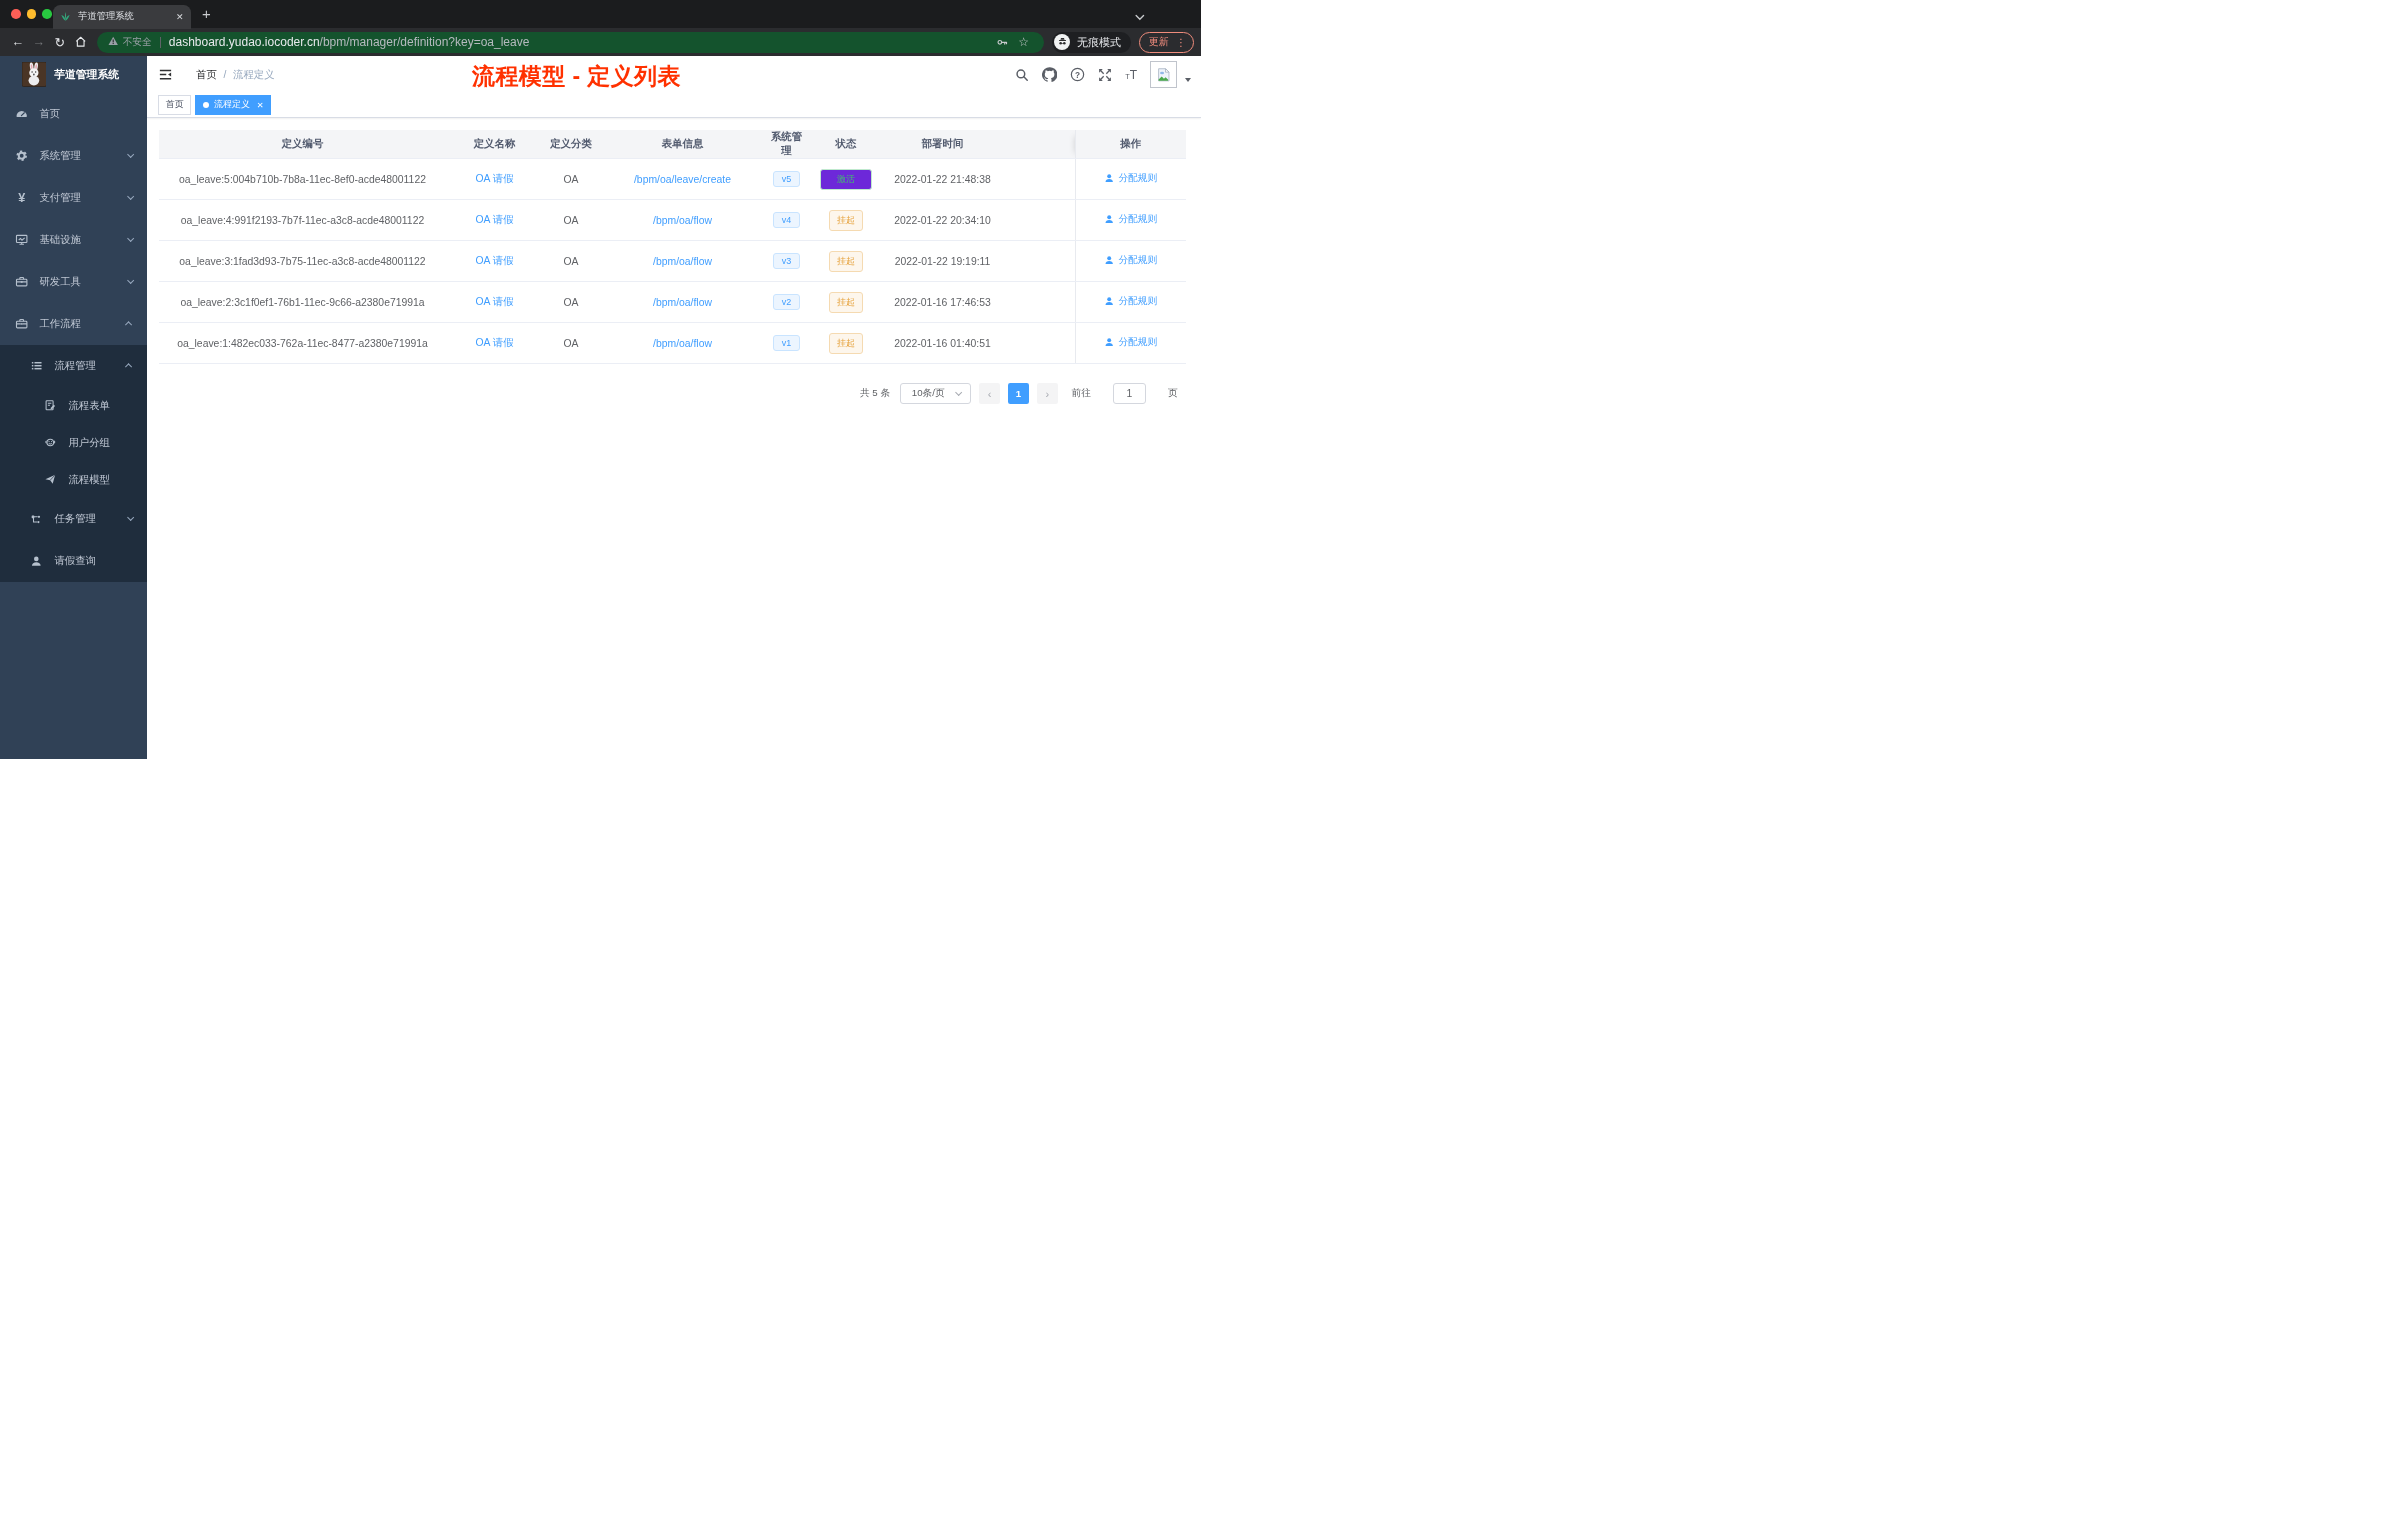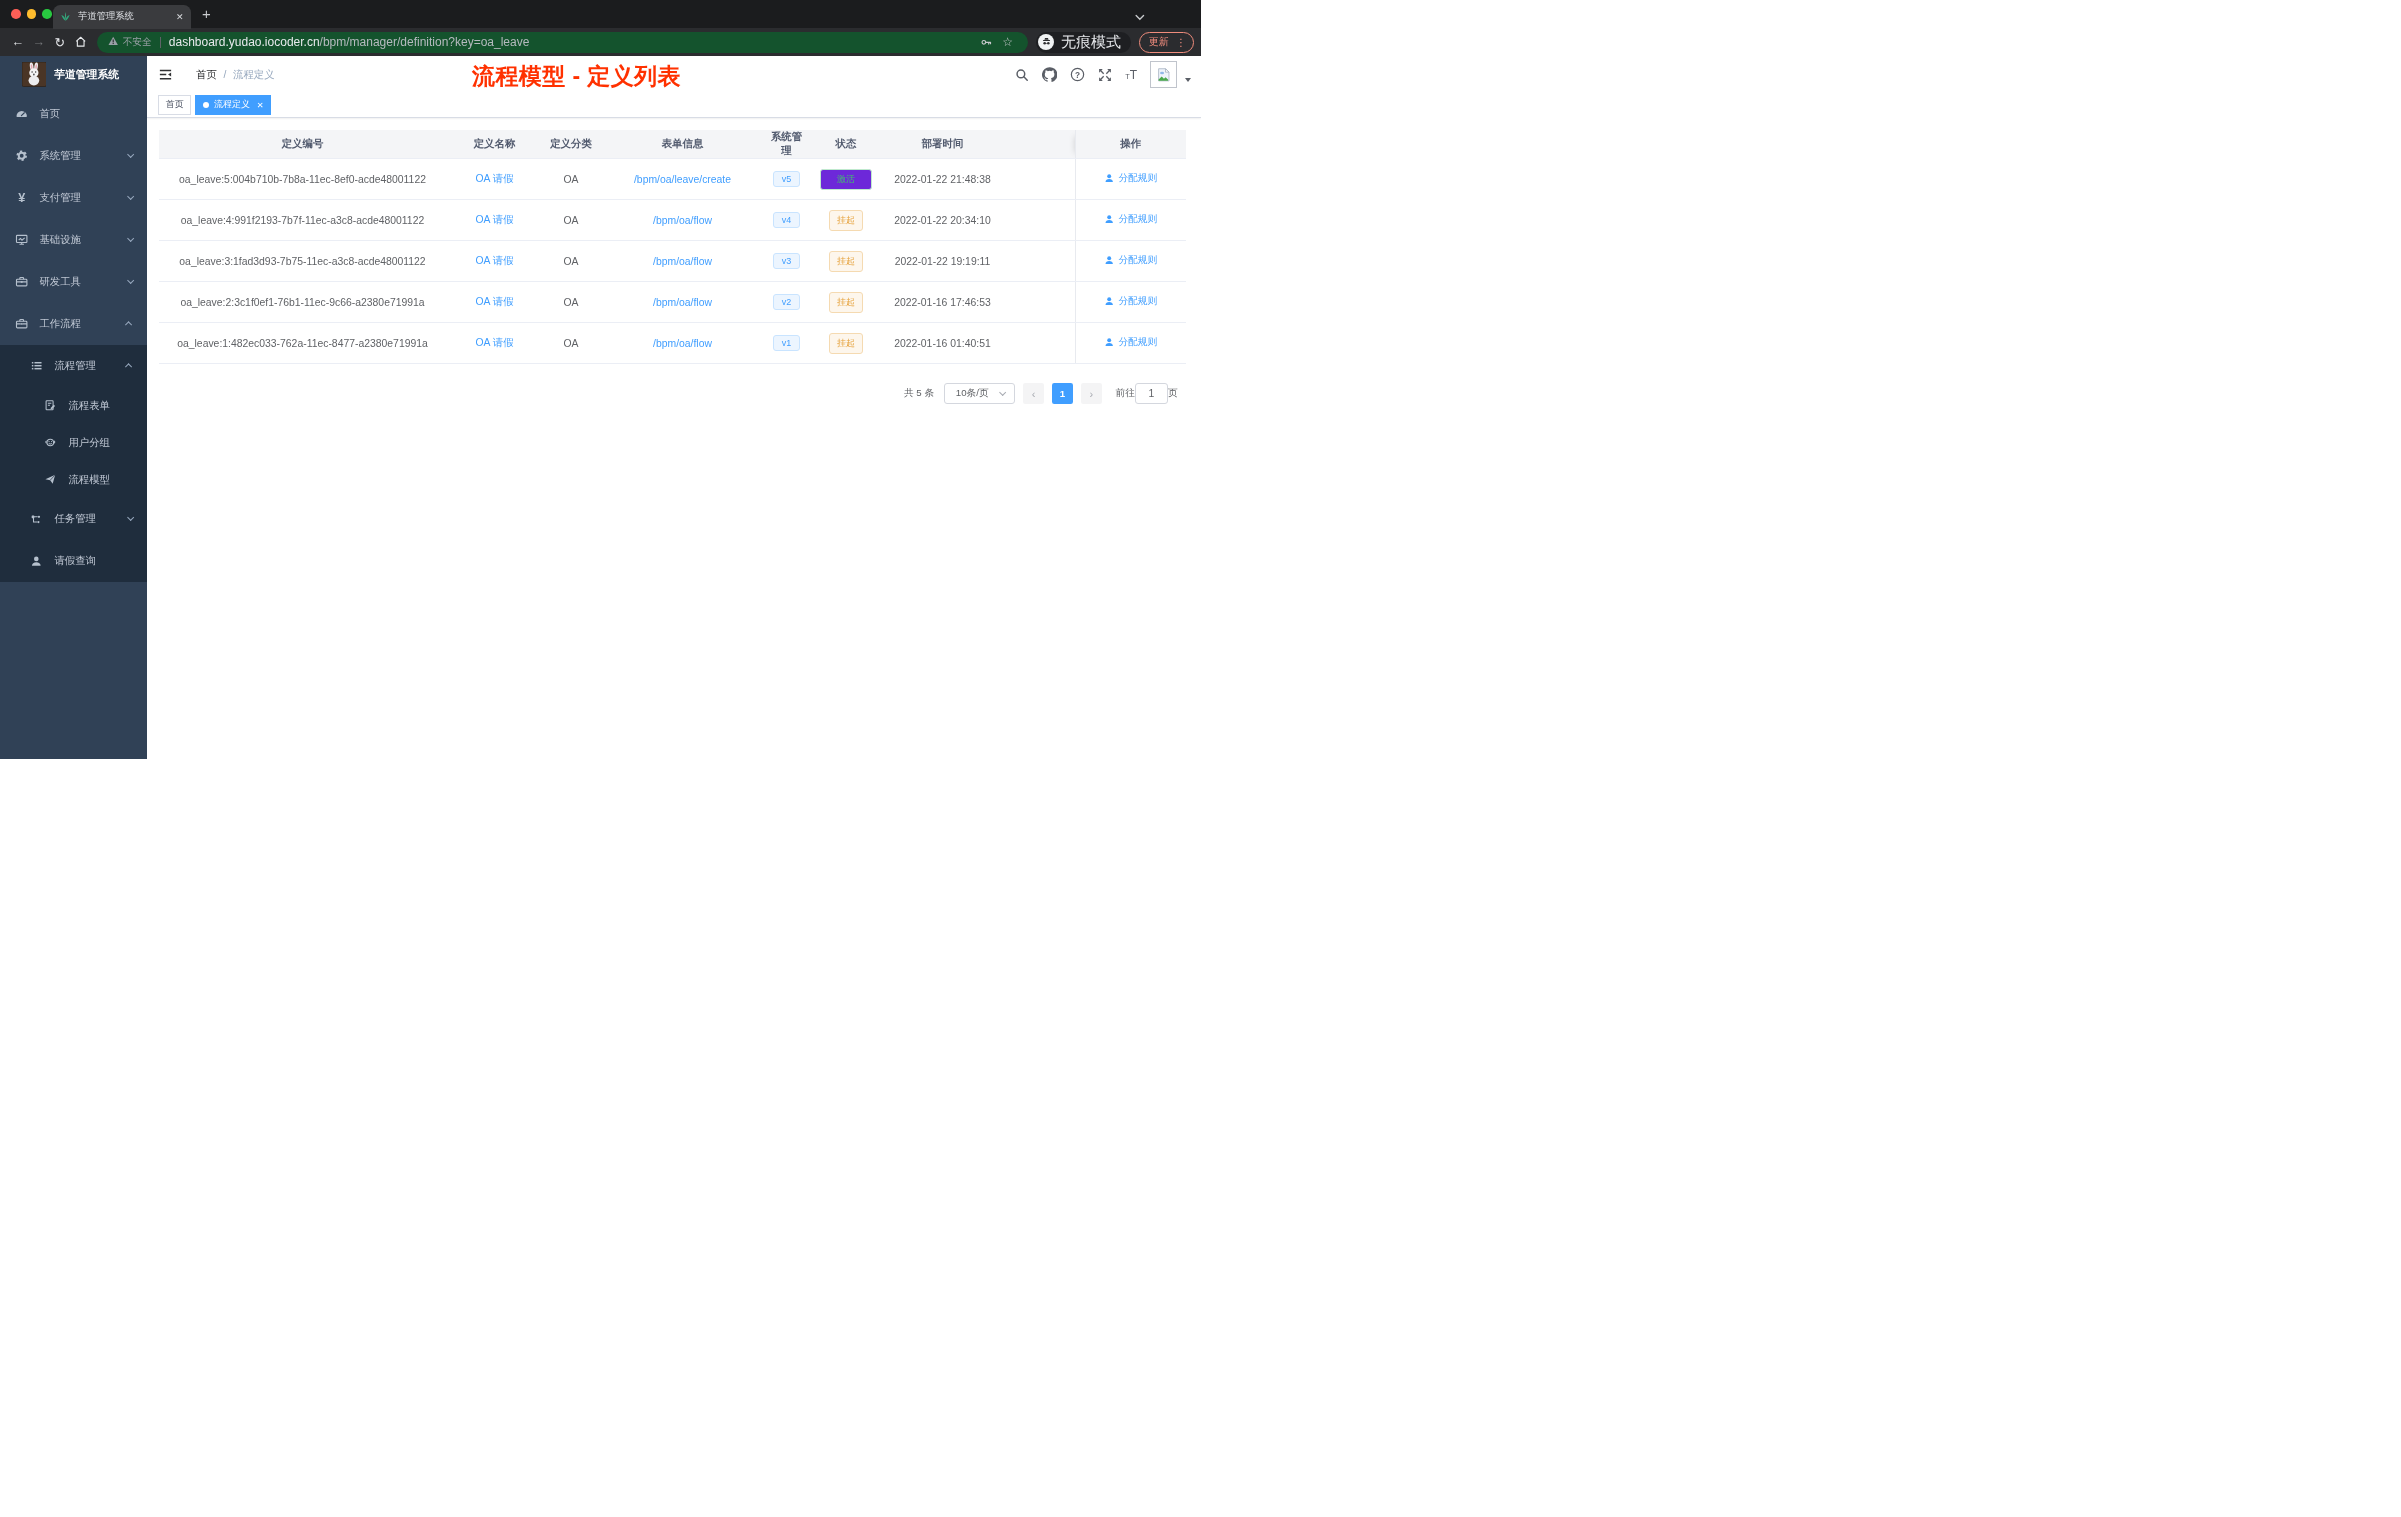--- a/index.html
+++ b/index.html
@@ -23,21 +23,21 @@
   .navbtn.disabled { color:#77797c; }
   .urlbar { flex:1; height:21px; margin:0 7.4px 0 6px; background:#14532d; border-radius:10.4px;
     display:flex; align-items:center; padding:0 10.4px; min-width:0; }
   .sec-label { color:#9aa0a6; font-size:9.7px; margin-left:4.5px; }
   .url-sep { width:0.7px; height:11px; background:#5f6368; margin:0 8.2px; }
   .url-text { flex:1; font-size:12px; white-space:nowrap; overflow:hidden; }
   .url-domain { color:#e8eaed; } .url-path { color:#b6babf; }
   .incog-chip { height:21px; background:#1e1f22; border-radius:10.4px; display:flex; align-items:center;
     gap:6.7px; padding:2.2px 9.7px 2.2px 2.2px; }
   .incog-circle { width:16.3px; height:16.3px; border-radius:50%; background:#f1f3f4; display:grid; place-items:center; }
-  .incog-label { color:#e8eaed; font-size:15px; white-space:nowrap; }
+  .incog-label { color:#e8eaed; font-size:11px; white-space:nowrap; }
   .update-pill { height:21px; margin-left:8.2px; border:1.1px solid #ef8c7c; border-radius:10.4px;
     color:#f08c7d; display:flex; align-items:center; gap:6.7px; padding:0 6.7px 0 9px; font-size:10px; }
   .update-dots { font-size:10.4px; letter-spacing:0; }
 
   
   .app { position:absolute; top:56px; left:0; right:0; bottom:0; display:flex; }
   .sidebar { width:147px; flex-shrink:0; background:#304156; color:#c0c8d4; font-size:10.4px; }
   .logo-row { height:37px; display:flex; align-items:center; padding-left:21.5px; gap:8.2px; }
   .logo-title { color:#fff; font-weight:bold; font-size:10.8px; white-space:nowrap; }
   .menu-item { height:42px; display:flex; align-items:center; padding:0 15px; gap:11px; cursor:pointer; }
@@ -100,21 +100,21 @@
   
   .pager { width:1026px; display:flex; align-items:center; justify-content:flex-end; gap:7.4px;
     margin-top:19.3px; padding-right:7.4px; font-size:9.7px; color:#606266; }
   .pg-total { margin-right:3px; }
   .pg-select { width:71px; height:21px; border:0.7px solid #d4d7de; border-radius:3px; display:flex;
     align-items:center; justify-content:center; gap:10.4px; color:#606266; cursor:pointer; background:#fff; }
   .pg-select .cv { border-color:#a8abb2; }
   .pg-btn { min-width:21.5px; height:21px; border-radius:2.2px; background:#f4f4f5; color:#a8abb2;
     display:grid; place-items:center; font-size:11px; cursor:pointer; }
   .pg-btn.page { background:#409eff; color:#fff; font-weight:bold; font-size:9.7px; }
-  .pg-goto { display:flex; align-items:center; gap:0; margin-left:6px; }
+  .pg-goto { display:flex; align-items:center; gap:22px; margin-left:6px; }
   .pg-input { width:33px; height:21px; border:0.7px solid #d4d7de; border-radius:3px; display:grid;
     place-items:center; color:#606266; font-size:10.4px; background:#fff; }
 </style>
 </head>
 <body>
 
 <div class="window">
 
   <div class="tabstrip">
     <div class="lights">

